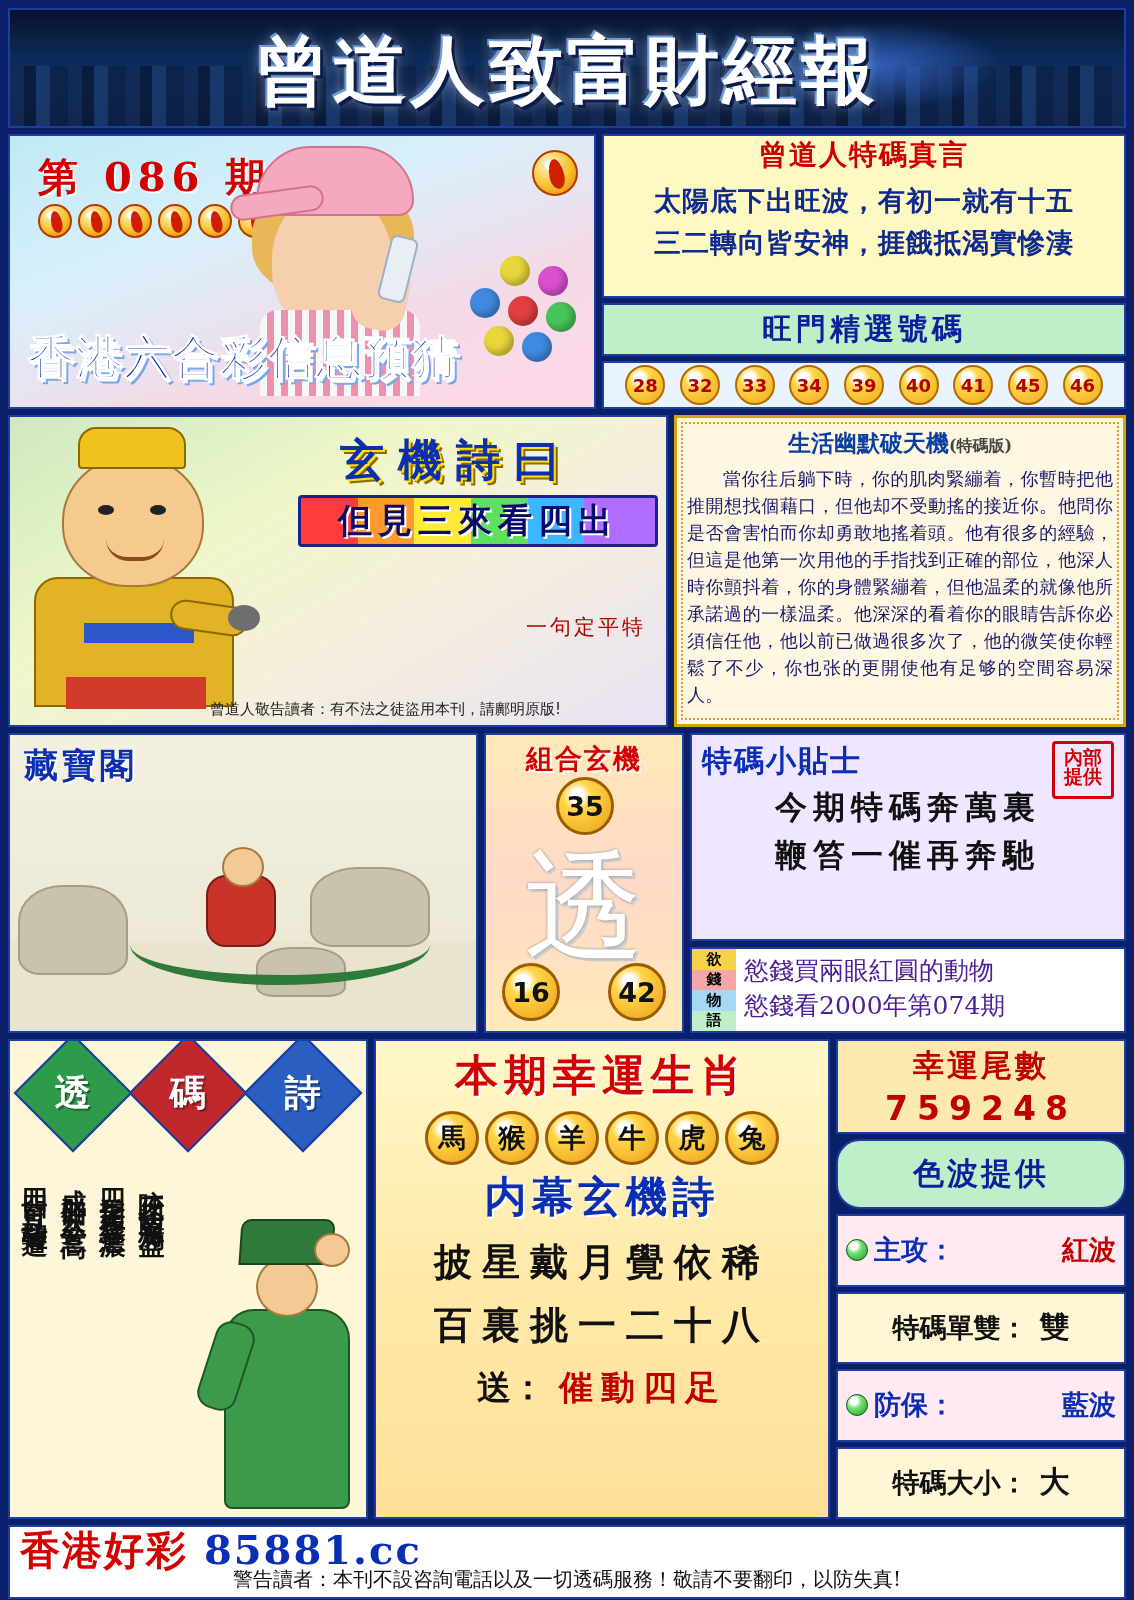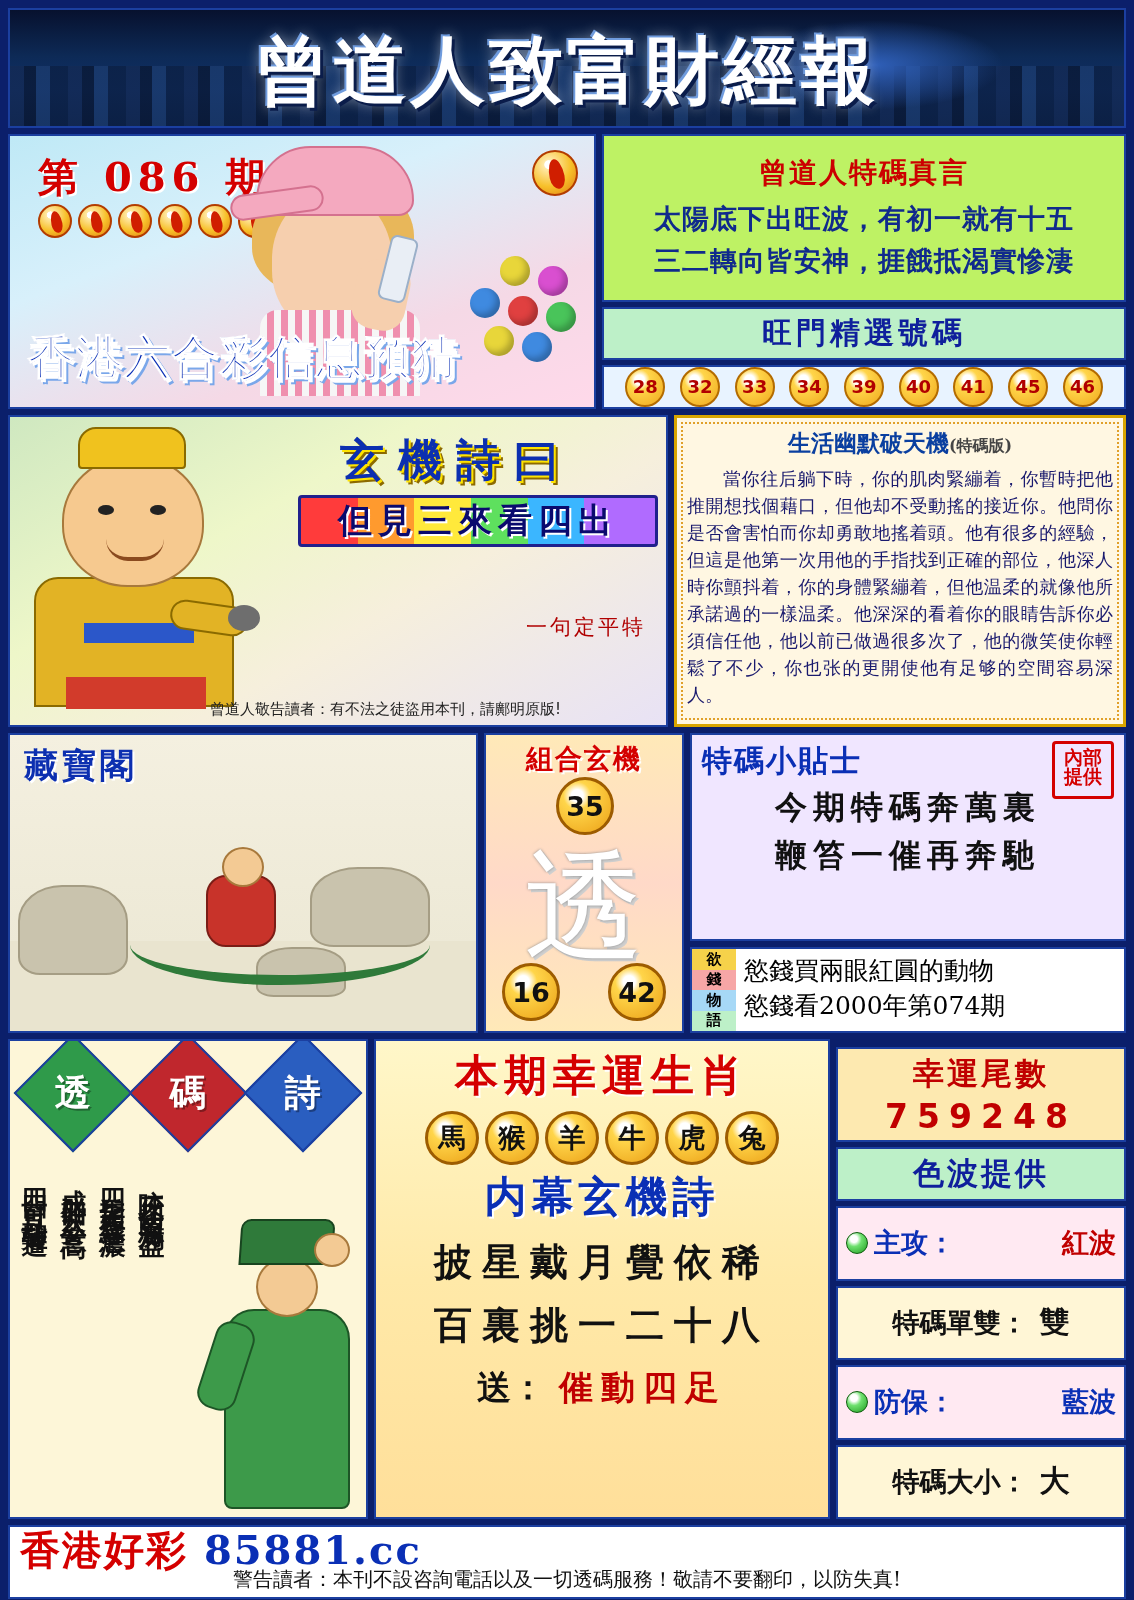--- a/index.html
+++ b/index.html
@@ -122,21 +122,21 @@
     background:radial-gradient(circle at 35% 30%,#fff 0 10%,#ffe9a8 12%,#f7c02a 55%,#e07a10 100%);
     border:2px solid #b33c00;
   }
   .logo-flame:after{
     content:""; position:absolute; left:15px; top:7px; width:15px; height:30px;
     border-radius:50% 50% 50% 50%/60% 60% 40% 40%; background:#d01e00; transform:rotate(-12deg);
   }
 
   .right1 { flex:1; display:flex; flex-direction:column; gap:5px; }
   .oracle {
-    background:#bef264; border:2px solid #1b3fa0; padding:18px 8px; flex:0 0 164px;
+    background:#fef9c3; border:2px solid #1b3fa0; padding:0 8px; flex:0 0 164px;
   }
   .oracle .t {
     text-align:center; font-family:"DejaVu Serif", serif; font-weight:bold;
     font-size:28px; color:#cc0000; letter-spacing:2px; margin-bottom:6px;
   }
   .oracle .l {
     font-family:"DejaVu Serif", serif; font-weight:bold;
     font-size:27px; color:#102a8c; text-align:center; letter-spacing:1px; line-height:1.55;
   }
   .hotpick-t {
@@ -273,21 +273,21 @@
   .money {
     flex:0 0 86px; display:flex; border:2px solid #1b3fa0; background:#ffffff;
   }
   .money .side {
     flex:0 0 44px; display:flex; flex-direction:column;
     font-family:"DejaVu Serif", serif; font-size:15px; font-weight:bold;
   }
   .money .side span{ flex:1; display:flex; align-items:center; justify-content:center; }
   .money .body {
     flex:1; padding:4px 8px;
-    font-family:"DejaVu Serif", serif; font-size:25px; color:#000000; line-height:1.4;
+    font-family:"DejaVu Serif", serif; font-size:25px; color:#4c1d95; line-height:1.4;
   }
   
   .row4 { display:flex; gap:6px; margin-top:6px; height:480px; }
   .codepoem {
     flex:0 0 360px; position:relative; background:#fdf6d8; border:2px solid #1b3fa0; overflow:hidden;
   }
   .diamonds { display:flex; justify-content:space-around; padding:10px 6px 0; }
   .dia {
     width:84px; height:84px; transform:rotate(45deg);
     display:flex; align-items:center; justify-content:center; border:2px solid #1b3fa0;
@@ -335,28 +335,28 @@
     font-family:"DejaVu Serif", serif; font-weight:bold; font-size:38px; color:#111;
     letter-spacing:10px; margin-top:12px;
   }
   .lucky .send {
     margin-top:14px; font-family:"DejaVu Serif", serif; font-weight:bold; font-size:34px; color:#111;
   }
   .lucky .send b { color:#c00000; letter-spacing:8px; margin-left:14px; }
 
   .rightcol4 { flex:0 0 290px; display:flex; flex-direction:column; gap:5px; }
   .pnl { border:2px solid #1b3fa0; text-align:center; }
-  .pnl.tail { background:#fde9b0; padding:4px 0;margin-top:8px; }
+  .pnl.tail { background:#fde9b0; padding:4px 0; }
   .pnl .t {
     font-family:"DejaVu Serif", serif; font-weight:bold; font-size:31px; color:#c00000; letter-spacing:3px;
   }
   .pnl .digits {
     font-family:"DejaVu Sans", sans-serif; font-weight:bold; font-size:33px; color:#c00000; letter-spacing:9px; margin-top:2px;
   }
-  .pnl.wave-t { background:#bdf0c8; padding:4px 0; }
+  .pnl.wave-t { background:#bdf0c8; padding:12px 0;border-radius:24px; }
   .pnl.wave-t .t{ color:#0f1f9c; }
   .rowline {
     display:flex; align-items:center; gap:6px; border:2px solid #1b3fa0; background:#ffe9f2;
     padding:4px 8px; flex:1;
   }
   .rowline .dot {
     width:22px; height:22px; border-radius:50%;
     background:radial-gradient(circle at 35% 30%,#fff 0 18%, #6ee06e 40%, #1f9a1f 100%);
     border:1px solid #0d5c0d; flex:0 0 auto;
   }

